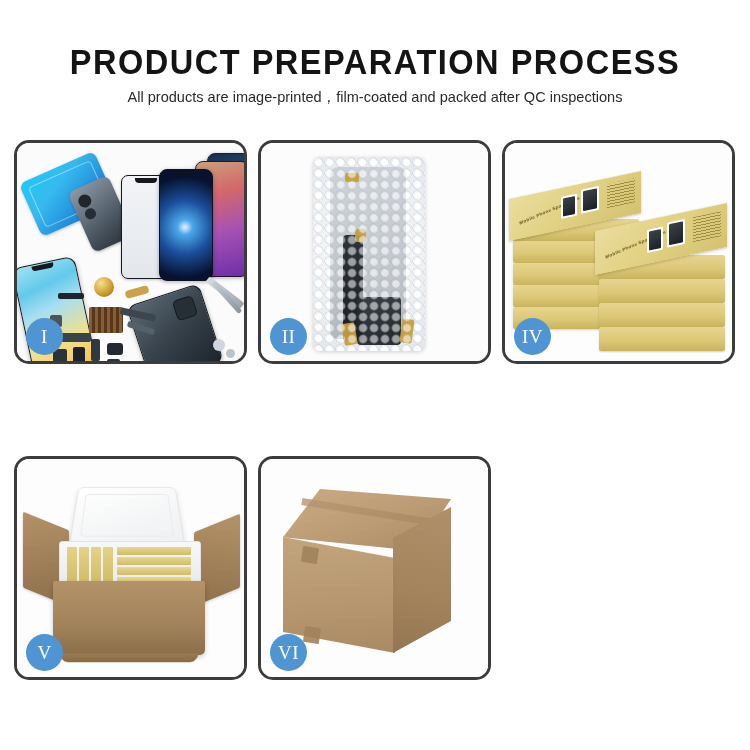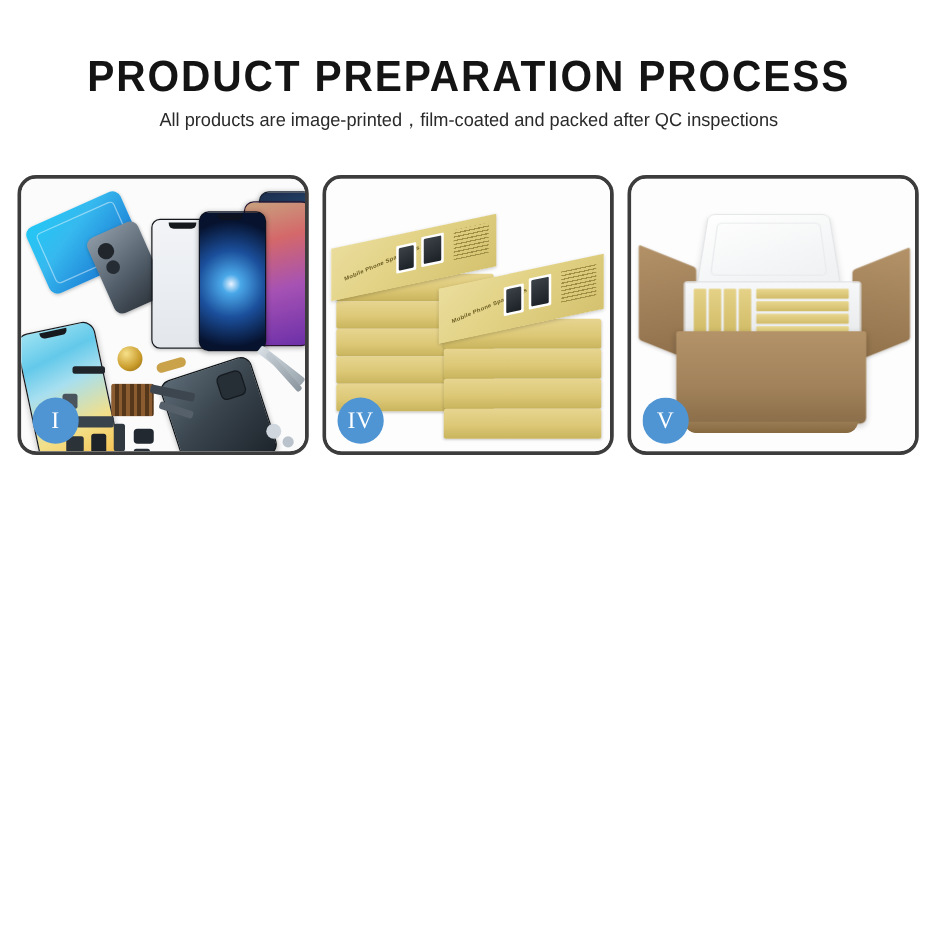--- a/index.html
+++ b/index.html
@@ -435,20 +435,36 @@
         <div class="spart s10"></div>
         <div class="spart s11"></div>
         <div class="spart s12"></div>
         <div class="spart s13"></div>
         <div class="tweezer"></div>
         <div class="tweezer2"></div>
       </div>
       <div class="badge">I</div>
     </div>
 
+    <div class="panel">
+      <div class="stage p2">
+        <div class="bagwrap">
+          <div class="bubbles"></div>
+          <div class="innerpart"></div>
+          <div class="flexdark"></div>
+          <div class="flexdark2"></div>
+          <div class="goldtab gt1"></div>
+          <div class="goldtab gt2"></div>
+          <div class="goldtab gt3"></div>
+          <div class="goldtab gt4"></div>
+          <div class="bubbles-top"></div>
+        </div>
+      </div>
+      <div class="badge">II</div>
+    </div>
 
 
     <div class="panel">
       <div class="stage p4">
         <div class="stackwrap">
 
           <div class="sbox" style="left:6px;top:60px;width:126px;height:22px;"></div>
           <div class="sbox" style="left:6px;top:82px;width:126px;height:22px;"></div>
           <div class="sbox" style="left:6px;top:104px;width:126px;height:22px;"></div>
           <div class="sbox" style="left:6px;top:126px;width:126px;height:22px;"></div>
@@ -493,15 +509,26 @@
         <div class="ybox" style="left:86px;top:88px;width:10px;height:40px;"></div>
         <div class="ybox-h" style="left:100px;top:88px;width:74px;height:8px;"></div>
         <div class="ybox-h" style="left:100px;top:98px;width:74px;height:8px;"></div>
         <div class="ybox-h" style="left:100px;top:108px;width:74px;height:8px;"></div>
         <div class="ybox-h" style="left:100px;top:118px;width:74px;height:9px;"></div>
         <div class="cartonbody"></div>
       </div>
       <div class="badge">V</div>
     </div>
 
+    <div class="panel">
+      <div class="stage p6">
+        <div class="c-top"></div>
+        <div class="c-seam"></div>
+        <div class="c-front"></div>
+        <div class="c-right"></div>
+        <div class="c-tape ct1"></div>
+        <div class="c-tape ct2"></div>
+      </div>
+      <div class="badge">VI</div>
+    </div>
 
   </div>
 </div>
 
 </body></html>

